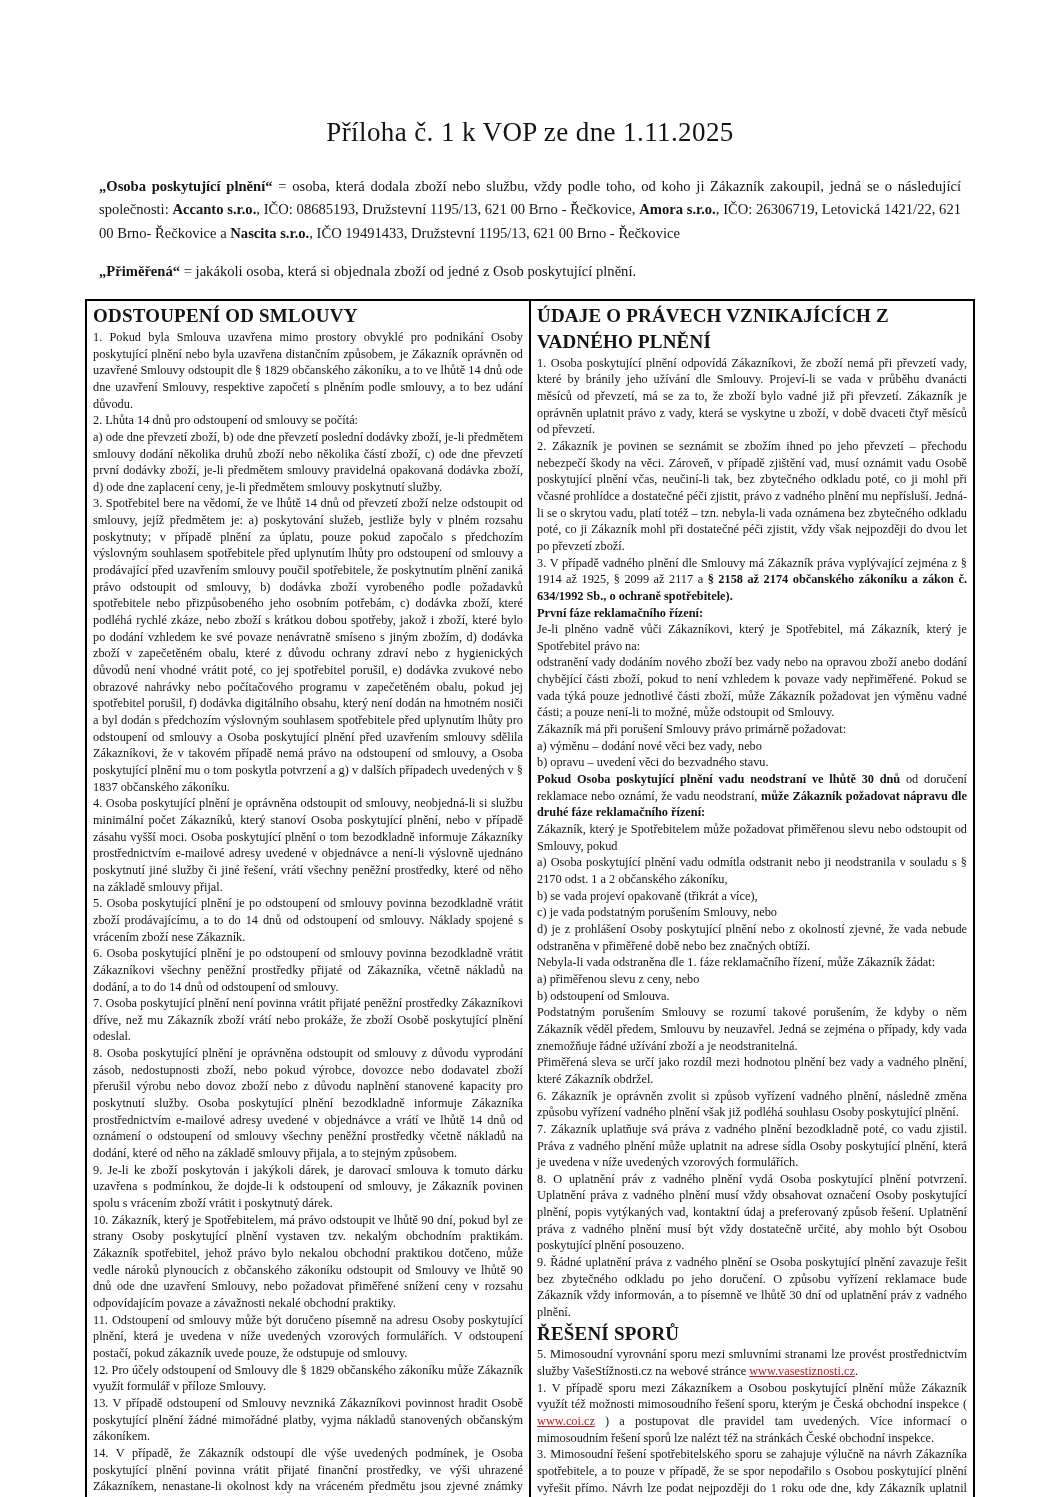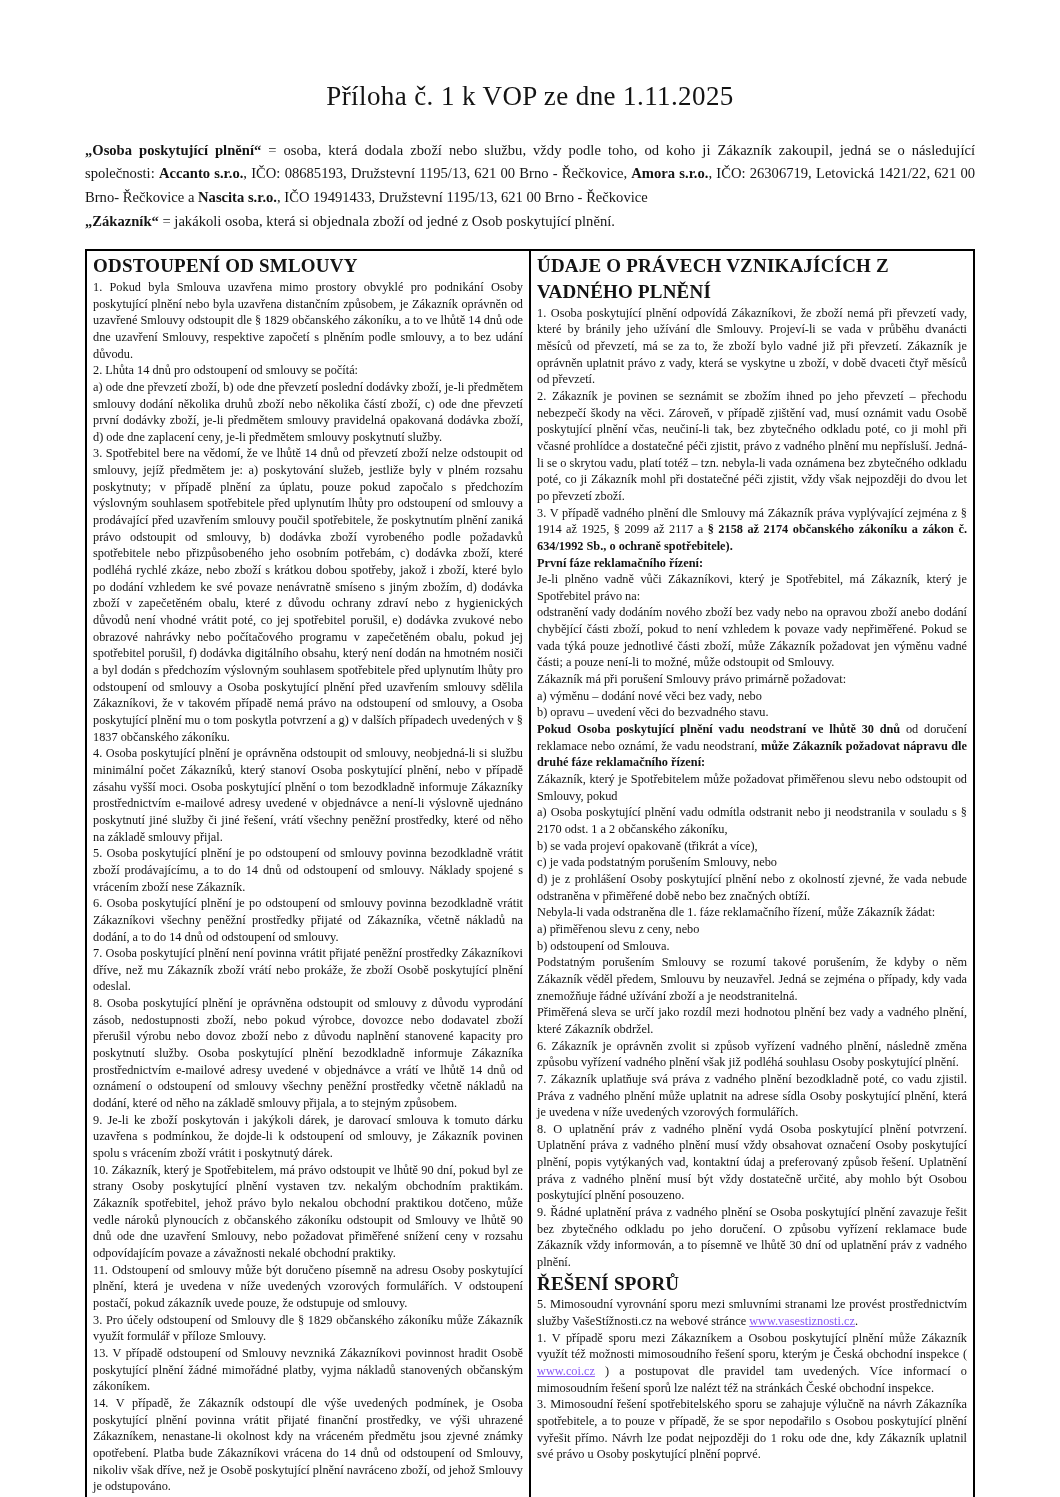--- a/index.html
+++ b/index.html
@@ -12,37 +12,37 @@
   }
   body {
     font-family: "Liberation Serif", "DejaVu Serif", serif;
     color: #141414;
     -webkit-font-smoothing: antialiased;
   }
   .page {
     box-sizing: border-box;
     width: 1060px;
     height: 1497px;
-    padding: 76px 85px 0 85px;
+    padding: 112px 85px 0 85px;
   }
   .title {
     text-align: center;
     font-size: 27px;
     font-weight: 400;
     margin: 0;
     line-height: 1.5;
     letter-spacing: 0.4px;
   }
   .intro {
     margin-top: 22px;
     font-size: 14.6px;
     line-height: 1.64;
     text-align: justify;
   }
-  .intro p { margin: 0; }
+  .intro p { margin: 14px; }
   .main-table {
     margin-top: 15px;
     width: 100%;
     border-collapse: collapse;
     table-layout: fixed;
   }
   .main-table td {
     border: 2.5px solid #000000;
     vertical-align: top;
     padding: 2px 6px 8px 6px;
@@ -52,53 +52,53 @@
   }
   .main-table td p { margin: 0; }
   p.cell-heading {
     font-weight: bold;
     font-size: 19px;
     letter-spacing: 0.2px;
     text-align: left;
   }
   strong { font-weight: bold; }
   a.doc-link {
-    color: #8b5cf6;
+    color: #b91c1c;
     cursor: pointer;
   }
 </style>
 </head>
 <body>
 
 <div class="page">
   <h1 class="title">Příloha č. 1 k VOP ze dne 1.11.2025</h1>
 
   <div class="intro" id="intro">
       <p><strong>„Osoba poskytující plnění“</strong><span> = osoba, která dodala zboží nebo službu, vždy podle toho, od koho ji Zákazník zakoupil, jedná se o následující společnosti: </span><strong>Accanto s.r.o.</strong><span>, IČO: 08685193, Družstevní 1195/13, 621 00 Brno - Řečkovice, </span><strong>Amora s.r.o.</strong><span>, IČO: 26306719, Letovická 1421/22, 621 00 Brno- Řečkovice a </span><strong>Nascita s.r.o.</strong><span>, IČO 19491433, Družstevní 1195/13, 621 00 Brno - Řečkovice</span></p>
-      <p><strong>„Zákazník“</strong><span> = jakákoli osoba, která si objednala zboží od jedné z Osob poskytující plnění.</span></p>
+      <p><strong>„Přiměřená“</strong><span> = jakákoli osoba, která si objednala zboží od jedné z Osob poskytující plnění.</span></p>
     </div>
 
   <table class="main-table">
     <tbody>
       <tr>
         <td id="cell-left">
             <p class="cell-heading"><strong>ODSTOUPENÍ OD SMLOUVY</strong></p>
             <p><span>1.  Pokud byla Smlouva uzavřena mimo prostory obvyklé pro podnikání Osoby poskytující plnění nebo byla uzavřena distančním způsobem, je Zákazník oprávněn od uzavřené Smlouvy odstoupit dle § 1829 občanského zákoníku, a to ve lhůtě 14 dnů ode dne uzavření Smlouvy, respektive započetí s plněním podle smlouvy, a to bez udání důvodu.</span></p>
             <p><span>2. Lhůta 14 dnů pro odstoupení od smlouvy se počítá:</span></p>
             <p><span>a) ode dne převzetí zboží, b) ode dne převzetí poslední dodávky zboží, je-li předmětem smlouvy dodání několika druhů zboží nebo několika částí zboží, c) ode dne převzetí první dodávky zboží, je-li předmětem smlouvy pravidelná opakovaná dodávka zboží, d) ode dne zaplacení ceny, je-li předmětem smlouvy poskytnutí služby.</span></p>
             <p><span>3. Spotřebitel bere na vědomí, že ve lhůtě 14 dnů od převzetí zboží nelze odstoupit od smlouvy, jejíž předmětem je: a) poskytování služeb, jestliže byly v plném rozsahu poskytnuty; v případě plnění za úplatu, pouze pokud započalo s předchozím výslovným souhlasem spotřebitele před uplynutím lhůty pro odstoupení od smlouvy a prodávající před uzavřením smlouvy poučil spotřebitele, že poskytnutím plnění zaniká právo odstoupit od smlouvy, b) dodávka zboží vyrobeného podle požadavků spotřebitele nebo přizpůsobeného jeho osobním potřebám, c) dodávka zboží, které podléhá rychlé zkáze, nebo zboží s krátkou dobou spotřeby, jakož i zboží, které bylo po dodání vzhledem ke své povaze nenávratně smíseno s jiným zbožím, d) dodávka zboží v zapečetěném obalu, které z důvodu ochrany zdraví nebo z hygienických důvodů není vhodné vrátit poté, co jej spotřebitel porušil, e) dodávka zvukové nebo obrazové nahrávky nebo počítačového programu v zapečetěném obalu, pokud jej spotřebitel porušil, f) dodávka digitálního obsahu, který není dodán na hmotném nosiči a byl dodán s předchozím výslovným souhlasem spotřebitele před uplynutím lhůty pro odstoupení od smlouvy a Osoba poskytující plnění před uzavřením smlouvy sdělila Zákazníkovi, že v takovém případě nemá právo na odstoupení od smlouvy, a Osoba poskytující plnění mu o tom poskytla potvrzení a g) v dalších případech uvedených v § 1837 občanského zákoníku.</span></p>
             <p><span>4. Osoba poskytující plnění je oprávněna odstoupit od smlouvy, neobjedná-li si službu minimální počet Zákazníků, který stanoví Osoba poskytující plnění, nebo v případě zásahu vyšší moci. Osoba poskytující plnění o tom bezodkladně informuje Zákazníky prostřednictvím e-mailové adresy uvedené v objednávce a není-li výslovně ujednáno poskytnutí jiné služby či jiné řešení, vrátí všechny peněžní prostředky, které od něho na základě smlouvy přijal.</span></p>
             <p><span>5. Osoba poskytující plnění je po odstoupení od smlouvy povinna bezodkladně vrátit zboží prodávajícímu, a to do 14 dnů od odstoupení od smlouvy. Náklady spojené s vrácením zboží nese Zákazník.</span></p>
             <p><span>6. Osoba poskytující plnění je po odstoupení od smlouvy povinna bezodkladně vrátit Zákazníkovi všechny peněžní prostředky přijaté od Zákazníka, včetně nákladů na dodání, a to do 14 dnů od odstoupení od smlouvy.</span></p>
             <p><span>7. Osoba poskytující plnění není povinna vrátit přijaté peněžní prostředky Zákazníkovi dříve, než mu Zákazník zboží vrátí nebo prokáže, že zboží Osobě poskytující plnění odeslal.</span></p>
             <p><span>8. Osoba poskytující plnění je oprávněna odstoupit od smlouvy z důvodu vyprodání zásob, nedostupnosti zboží, nebo pokud výrobce, dovozce nebo dodavatel zboží přerušil výrobu nebo dovoz zboží nebo z důvodu naplnění stanovené kapacity pro poskytnutí služby. Osoba poskytující plnění bezodkladně informuje Zákazníka prostřednictvím e-mailové adresy uvedené v objednávce a vrátí ve lhůtě 14 dnů od oznámení o odstoupení od smlouvy všechny peněžní prostředky včetně nákladů na dodání, které od něho na základě smlouvy přijala, a to stejným způsobem.</span></p>
             <p><span>9. Je-li ke zboží poskytován i jakýkoli dárek, je darovací smlouva k tomuto dárku uzavřena s podmínkou, že dojde-li k odstoupení od smlouvy, je Zákazník povinen spolu s vrácením zboží vrátit i poskytnutý dárek.</span></p>
             <p><span>10. Zákazník, který je Spotřebitelem, má právo odstoupit ve lhůtě 90 dní, pokud byl ze strany Osoby poskytující plnění vystaven tzv. nekalým obchodním praktikám. Zákazník spotřebitel, jehož právo bylo nekalou obchodní praktikou dotčeno, může vedle nároků plynoucích z občanského zákoníku odstoupit od Smlouvy ve lhůtě 90 dnů ode dne uzavření Smlouvy, nebo požadovat přiměřené snížení ceny v rozsahu odpovídajícím povaze a závažnosti nekalé obchodní praktiky.</span></p>
             <p><span>11. Odstoupení od smlouvy může být doručeno písemně na adresu Osoby poskytující plnění, která je uvedena v níže uvedených vzorových formulářích. V odstoupení postačí, pokud zákazník uvede pouze, že odstupuje od smlouvy.</span></p>
-            <p><span>3. Pro účely odstoupení od Smlouvy dle § 1829 občanského zákoníku může Zákazník využít formulář v příloze Smlouvy.</span></p>
+            <p><span>12. Pro účely odstoupení od Smlouvy dle § 1829 občanského zákoníku může Zákazník využít formulář v příloze Smlouvy.</span></p>
             <p><span>13. V případě odstoupení od Smlouvy nevzniká Zákazníkovi povinnost hradit Osobě poskytující plnění žádné mimořádné platby, vyjma nákladů stanovených občanským zákoníkem.</span></p>
             <p><span>14. V případě, že Zákazník odstoupí dle výše uvedených podmínek, je Osoba poskytující plnění povinna vrátit přijaté finanční prostředky, ve výši uhrazené Zákazníkem, nenastane-li okolnost kdy na vráceném předmětu jsou zjevné známky opotřebení. Platba bude Zákazníkovi vrácena do 14 dnů od odstoupení od Smlouvy, nikoliv však dříve, než je Osobě poskytující plnění navráceno zboží, od jehož Smlouvy je odstupováno.</span></p>
           </td>
         <td id="cell-right">
             <p class="cell-heading"><strong>ÚDAJE O PRÁVECH VZNIKAJÍCÍCH Z VADNÉHO PLNĚNÍ</strong></p>
             <p><span>1. Osoba poskytující plnění odpovídá Zákazníkovi, že zboží nemá při převzetí vady, které by bránily jeho užívání dle Smlouvy. Projeví-li se vada v průběhu dvanácti měsíců od převzetí, má se za to, že zboží bylo vadné již při převzetí. Zákazník je oprávněn uplatnit právo z vady, která se vyskytne u zboží, v době dvaceti čtyř měsíců od převzetí.</span></p>
             <p><span>2. Zákazník je povinen se seznámit se zbožím ihned po jeho převzetí – přechodu nebezpečí škody na věci. Zároveň, v případě zjištění vad, musí oznámit vadu Osobě poskytující plnění včas, neučiní-li tak, bez zbytečného odkladu poté, co ji mohl při včasné prohlídce a dostatečné péči zjistit, právo z vadného plnění mu nepřísluší. Jedná-li se o skrytou vadu, platí totéž – tzn. nebyla-li vada oznámena bez zbytečného odkladu poté, co ji Zákazník mohl při dostatečné péči zjistit, vždy však nejpozději do dvou let po převzetí zboží.</span></p>
             <p><span>3. V případě vadného plnění dle Smlouvy má Zákazník práva vyplývající zejména z § 1914 až 1925, § 2099 až 2117 a </span><strong>§ 2158 až 2174 občanského zákoníku a zákon č. 634/1992 Sb., o ochraně spotřebitele).</strong></p>
             <p><strong>První fáze reklamačního řízení:</strong></p>
             <p><span>Je-li plněno vadně vůči Zákazníkovi, který je Spotřebitel, má Zákazník, který je Spotřebitel právo na:</span></p>

